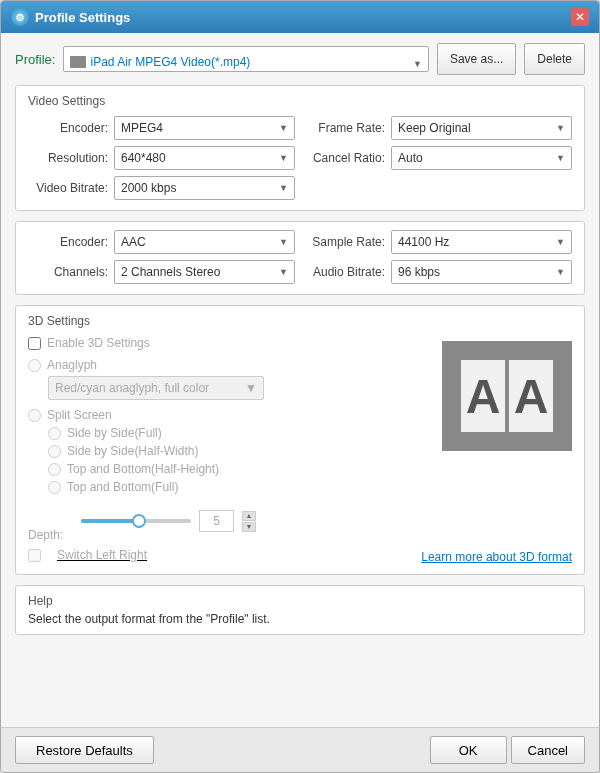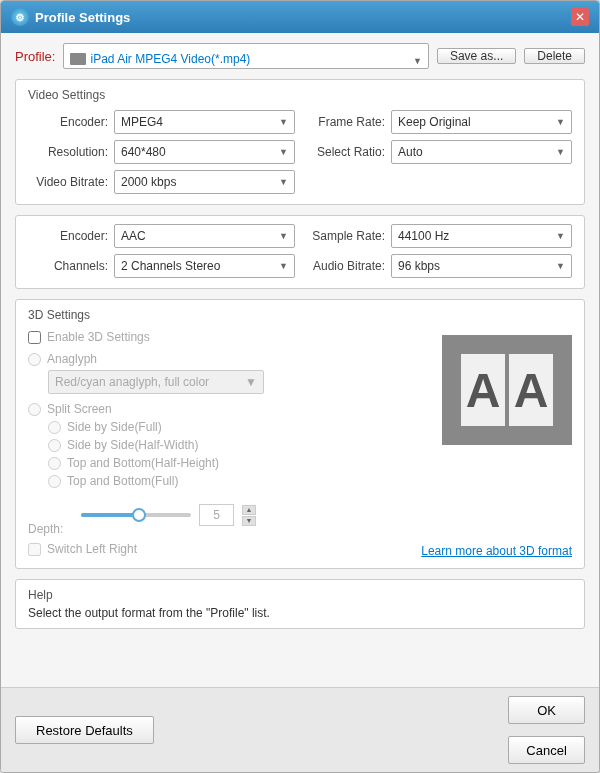--- a/index.html
+++ b/index.html
@@ -77,39 +77,39 @@
     }
     
     .profile-row {
       display: flex;
       align-items: center;
       gap: 8px;
       margin-bottom: 10px;
     }
     .profile-label {
       font-size: 13px;
-      color: #b91c1c;
+      color: #15803d;
       white-space: nowrap;
     }
     .profile-select {
       flex: 1;
       height: 26px;
       border: 1px solid #aaa;
       border-radius: 2px;
       background: white;
       padding: 2px 6px;
       font-size: 12px;
       color: #0078cc;
       display: flex;
       align-items: flex-end;
       justify-content: space-between;
       cursor: pointer;
     }
     .btn {
-      height: 16px;
+      height: 32px;
       padding: 0 12px;
       border: 1px solid #aaa;
       border-radius: 2px;
       background: linear-gradient(to bottom, #ffffff, #e8e8e8);
       font-size: 12px;
       cursor: pointer;
       color: #333;
       white-space: nowrap;
     }
     
@@ -272,21 +272,22 @@
       font-size: 12px;
       text-decoration: underline;
       cursor: pointer;
       text-align: right;
       display: block;
       margin-top: 4px;
     }
     .switch-row {
       display: flex;
       align-items: center;
-      gap: 6px;
+      gap: 16px;
+      text-decoration: underline;
     }
     
     .help-section {
       border: 1px solid #ccc;
       border-radius: 3px;
       background: white;
       padding: 8px 12px;
       margin-bottom: 10px;
     }
     .help-title {
@@ -302,22 +303,21 @@
     .footer {
       padding: 8px 14px;
       background: #e8e8e8;
       border-top: 1px solid #ccc;
       display: flex;
       align-items: center;
       justify-content: space-between;
     }
     .footer-right {
       display: flex;
-      gap: 12px;
-      flex-direction: column;
+      gap: 4px;
     }
     .btn-ok {
       height: 28px;
       padding: 0 28px;
       border: 1px solid #aaa;
       border-radius: 2px;
       background: linear-gradient(to bottom, #ffffff, #e8e8e8);
       font-size: 13px;
       cursor: pointer;
     }
@@ -405,21 +405,21 @@
 
         <div class="form-row">
           <span class="form-label">Resolution:</span>
           <div class="select-wrapper">
             <span>640*480</span>
             <span class="select-arrow">▼</span>
           </div>
         </div>
 
         <div class="form-row">
-          <span class="form-label">Select Ratio:</span>
+          <span class="form-label">Cancel Ratio:</span>
           <div class="select-wrapper">
             <span>Auto</span>
             <span class="select-arrow">▼</span>
           </div>
         </div>
 
         <div class="form-row">
           <span class="form-label">Video Bitrate:</span>
           <div class="select-wrapper">
             <span>2000 kbps</span>

